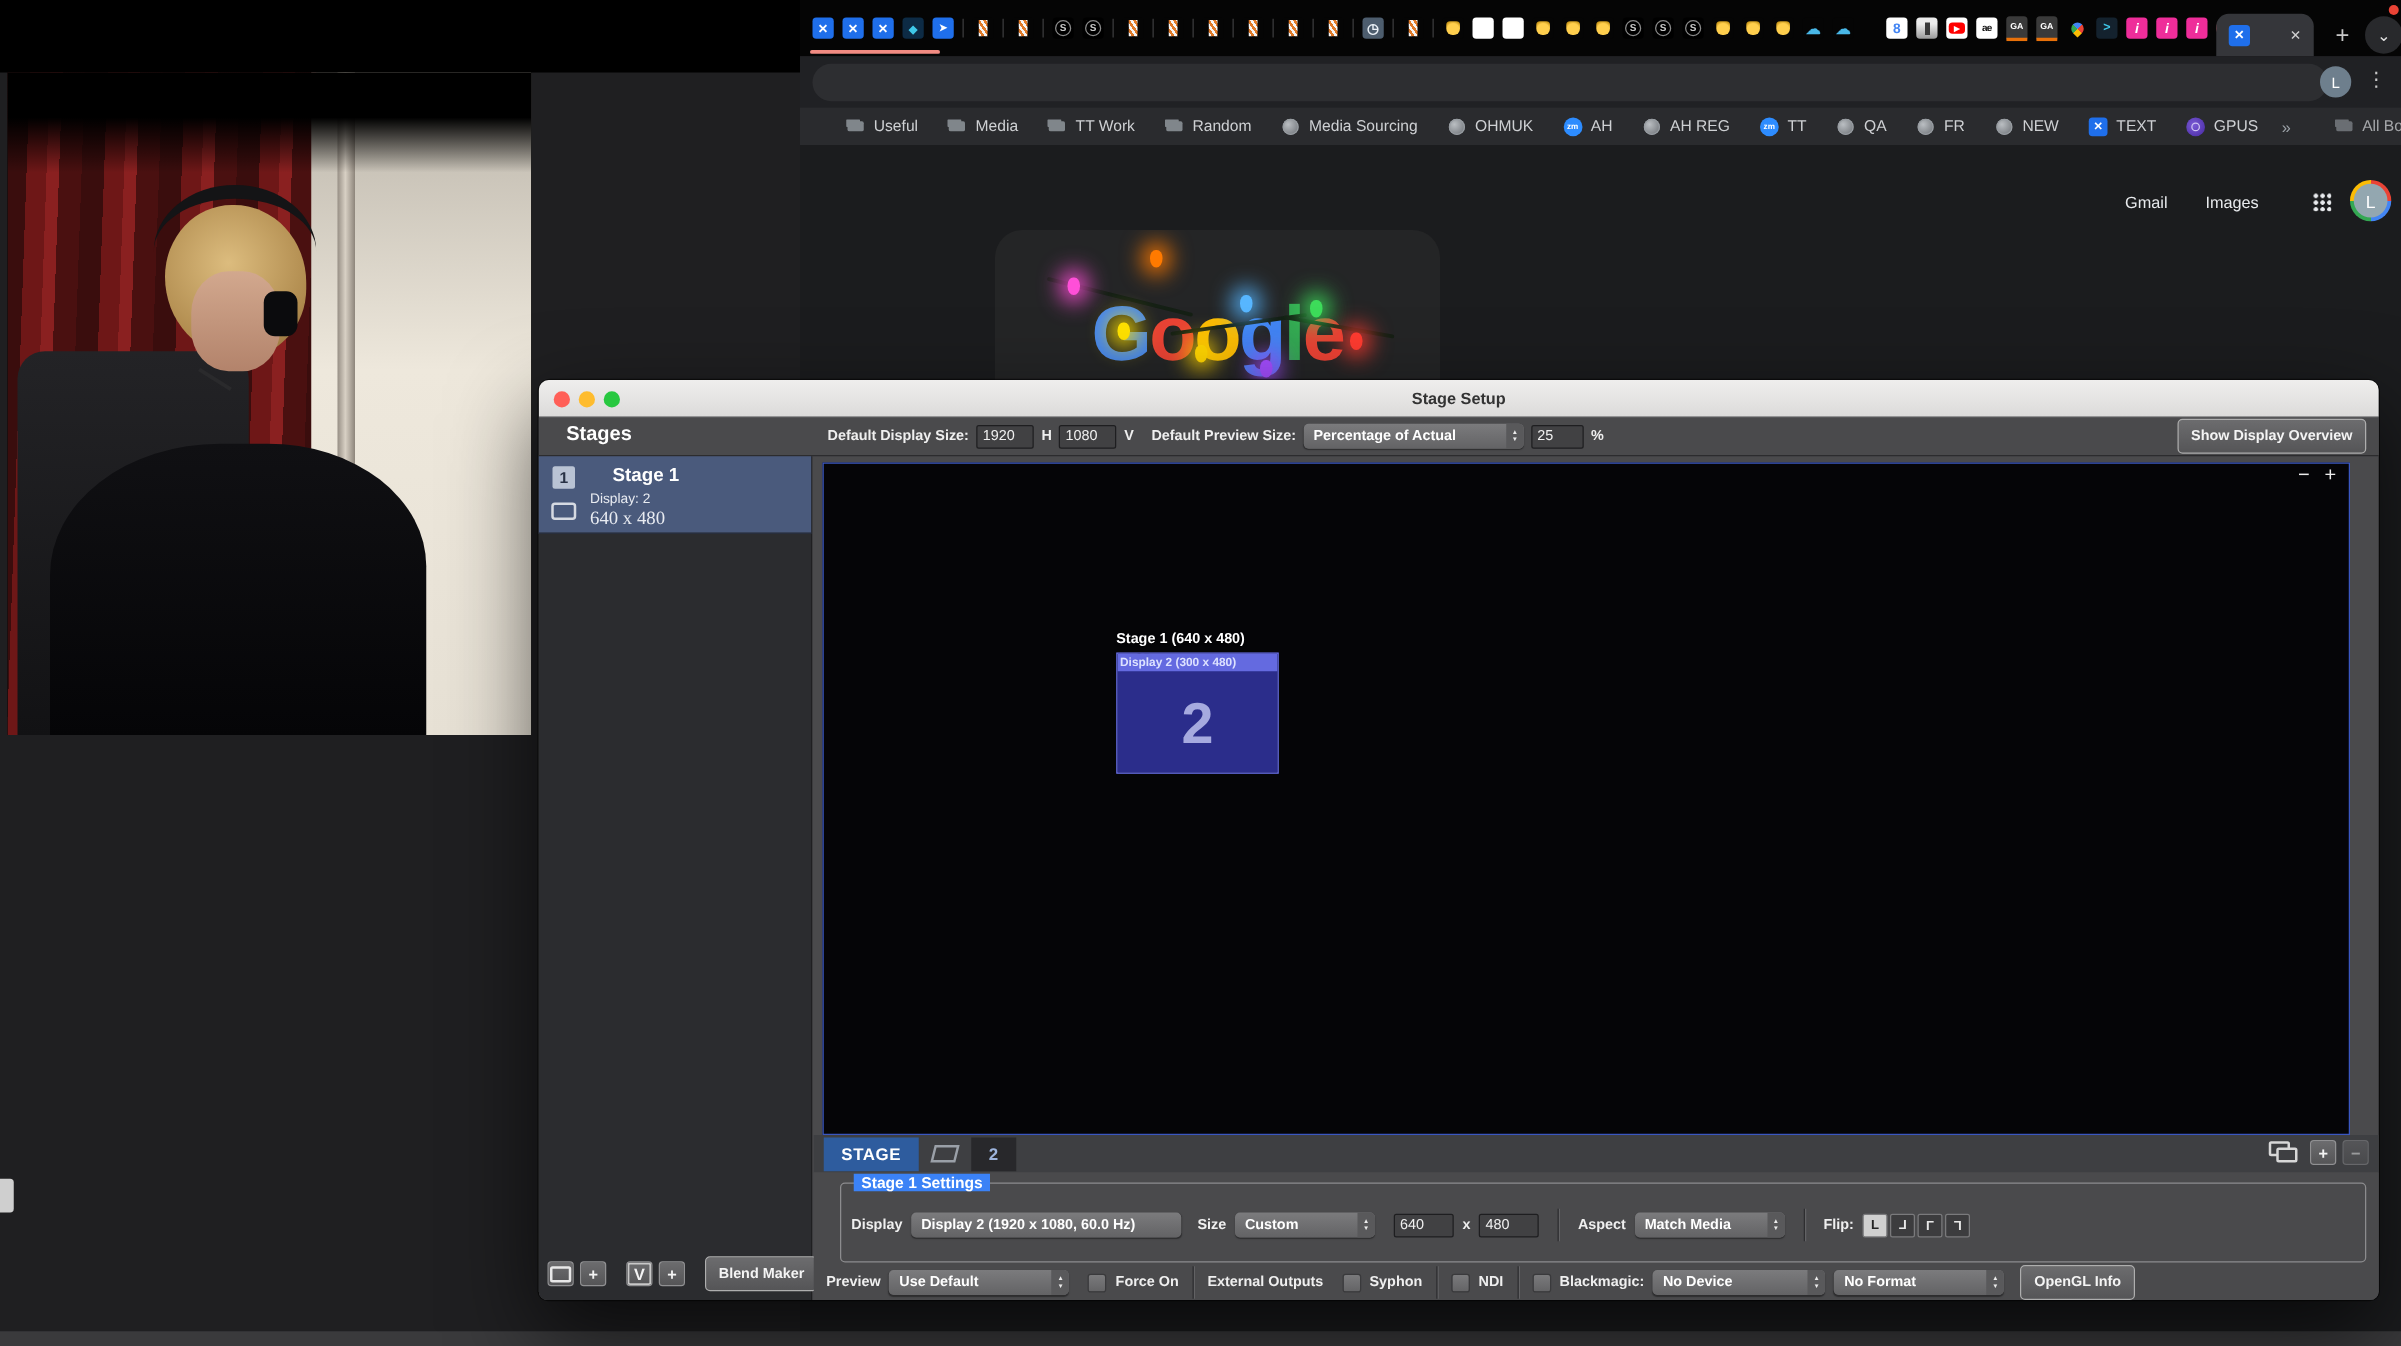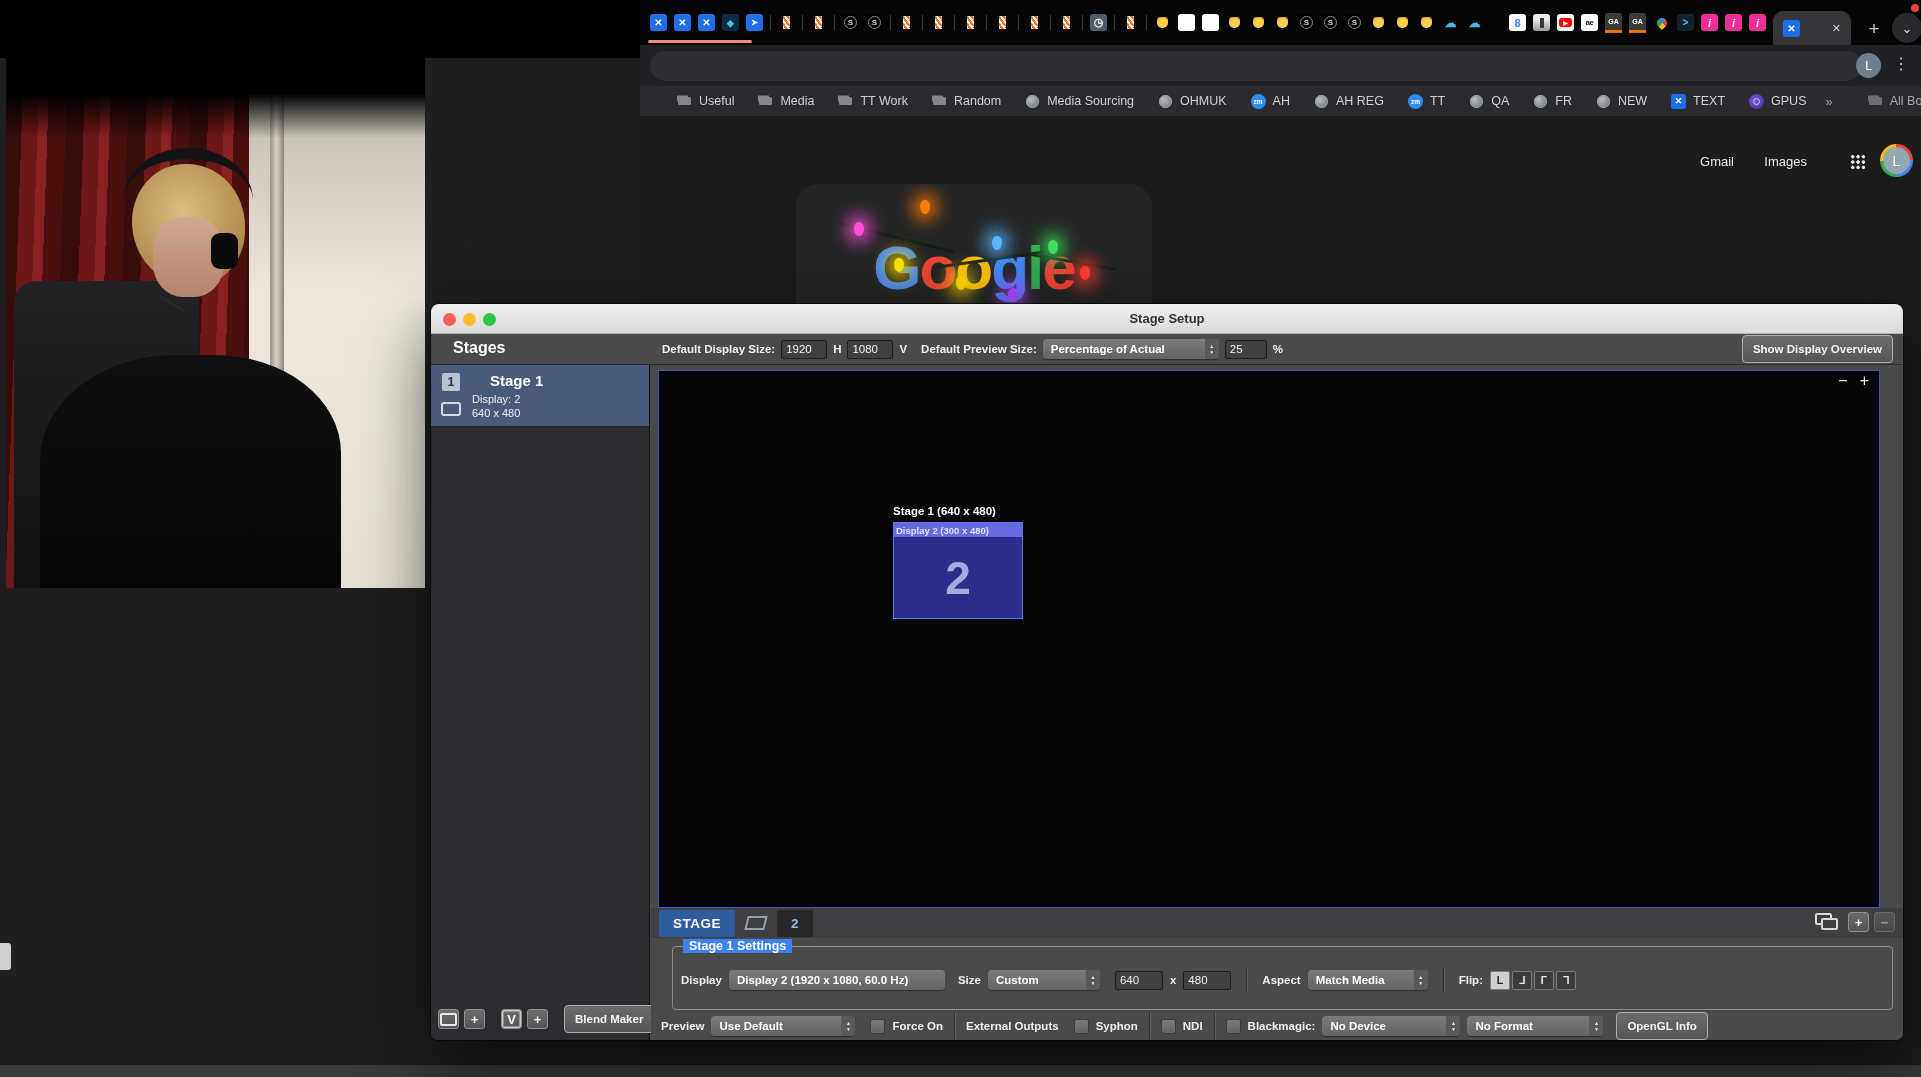--- a/index.html
+++ b/index.html
@@ -106,21 +106,21 @@
   .btn{height:28px;background:linear-gradient(180deg,#6c6c6e,#555557);border:1px solid #aeaeae;border-radius:4px;color:#f4f4f4;font-size:11.5px;font-weight:bold;display:inline-flex;align-items:center;padding:0 10px;box-sizing:border-box;white-space:nowrap;}
   .sqbtn{width:21px;height:20px;background:linear-gradient(180deg,#6c6c6e,#555557);border:1px solid #909092;border-radius:3px;color:#f4f4f4;font-size:13px;font-weight:bold;display:inline-flex;align-items:center;justify-content:center;box-sizing:border-box;}
   .sqbtn.dim{opacity:.5;}
   .vsep{width:1px;height:26px;background:#2e2e30;box-shadow:1px 0 0 #626264;}
   #ss-panel{position:absolute;left:0;top:61px;width:219px;bottom:0;background:#2b2c2f;border-right:1px solid #141416;box-sizing:border-box;border-radius:0 0 0 7px;}
   .stage-item{position:relative;height:61px;background:#4a5a7c;border-bottom:1px solid #20242e;}
   .stage-badge{position:absolute;left:11px;top:8px;width:18px;height:18px;background:#b9c3d4;color:#283245;font-weight:bold;font-size:12.5px;display:flex;align-items:center;justify-content:center;border-radius:2px;}
   .stage-name{position:absolute;left:40px;top:7px;color:#fff;font-weight:bold;font-size:15px;margin-left:19px;}
   .display-ico{position:absolute;left:10px;top:37px;width:16px;height:10px;border:2px solid #d6dae2;border-radius:3px;}
   .stage-d1{position:absolute;left:41px;top:28px;color:#e8ebf1;font-size:11px;}
-  .stage-d2{position:absolute;left:41px;top:42px;color:#e8ebf1;font-size:11px;}
+  .stage-d2{position:absolute;left:41px;top:42px;color:#e8ebf1;font-size:15px;font-family:Liberation Serif, serif;}
   #panel-buttons{position:absolute;left:7px;bottom:7px;display:flex;align-items:center;gap:5px;}
   .disp-glyph{width:13px;height:9px;border:2px solid #e8e8e8;border-radius:2px;}
   #vbtn{box-shadow:0 0 0 1.5px #c8c8c8 inset;}
   #ss-canvas{position:absolute;left:227px;top:66px;width:1222px;height:538px;background:#050507;border:1px solid #3a57c0;box-sizing:border-box;}
   #canvas-zoom{position:absolute;right:10px;top:1px;color:#ececec;font-size:16px;display:flex;gap:12px;}
   #stage-caption{position:absolute;left:234px;top:134px;color:#fff;font-weight:bold;font-size:11.5px;text-shadow:0 1px 2px #000;}
   #display-rect{position:absolute;left:234px;top:151px;width:128px;height:95px;border:1px solid #6a71e8;background:#14143a;overflow:hidden;}
   .mini-cam-slot{position:absolute;inset:0;overflow:hidden;}
   #webcam-art.mini,.mini-cam-slot .webcam-clone{transform:scale(0.306,0.18);transform-origin:0 0;}
   .blue-tint{position:absolute;inset:0;background:rgba(62,66,205,0.55);z-index:2;}

